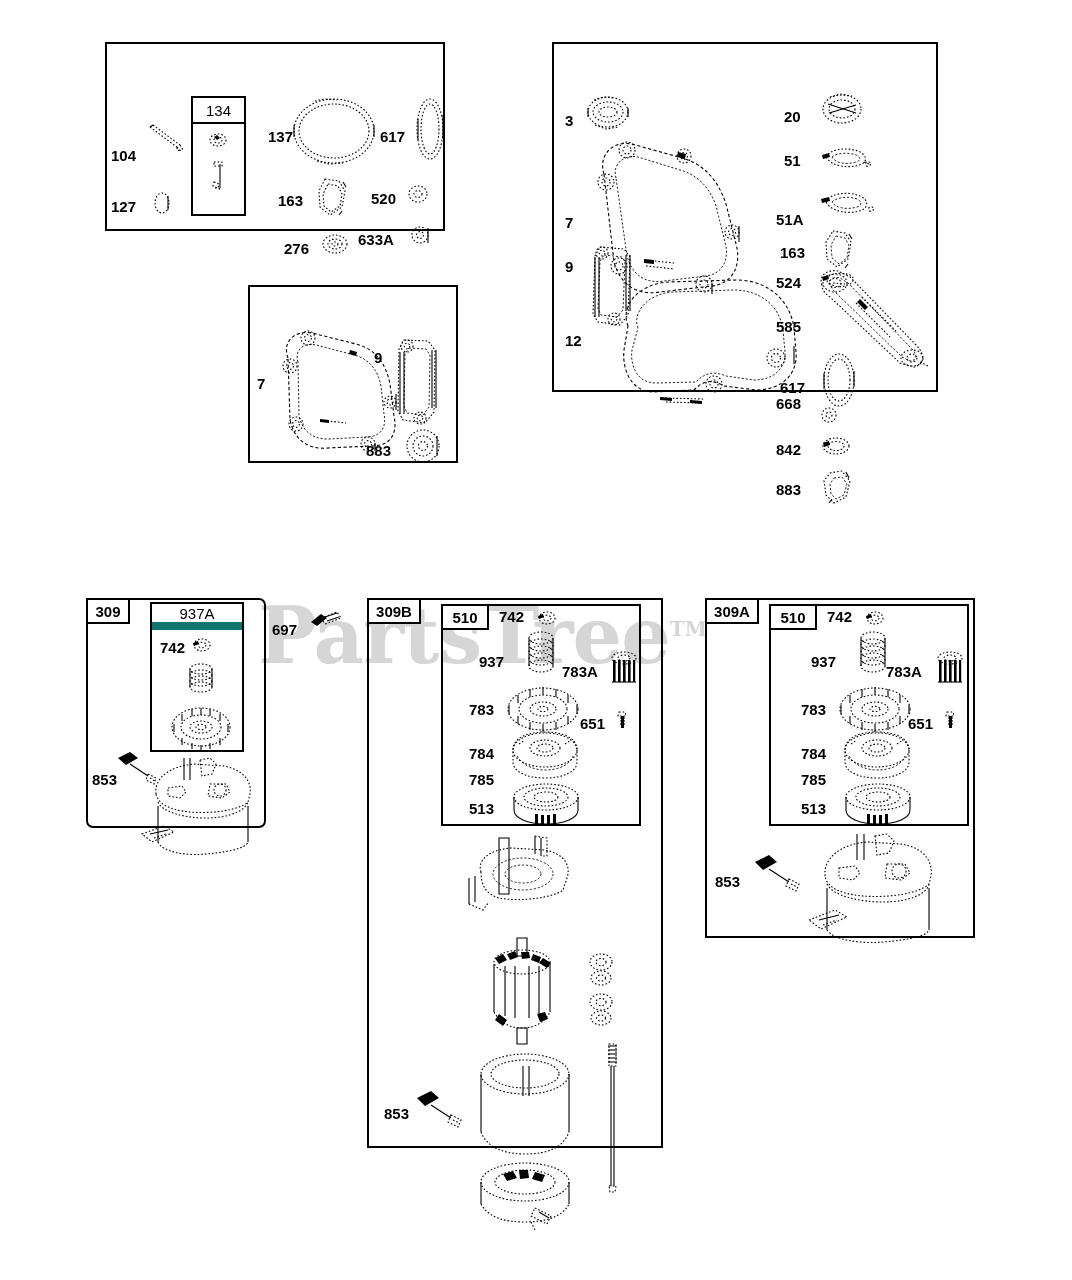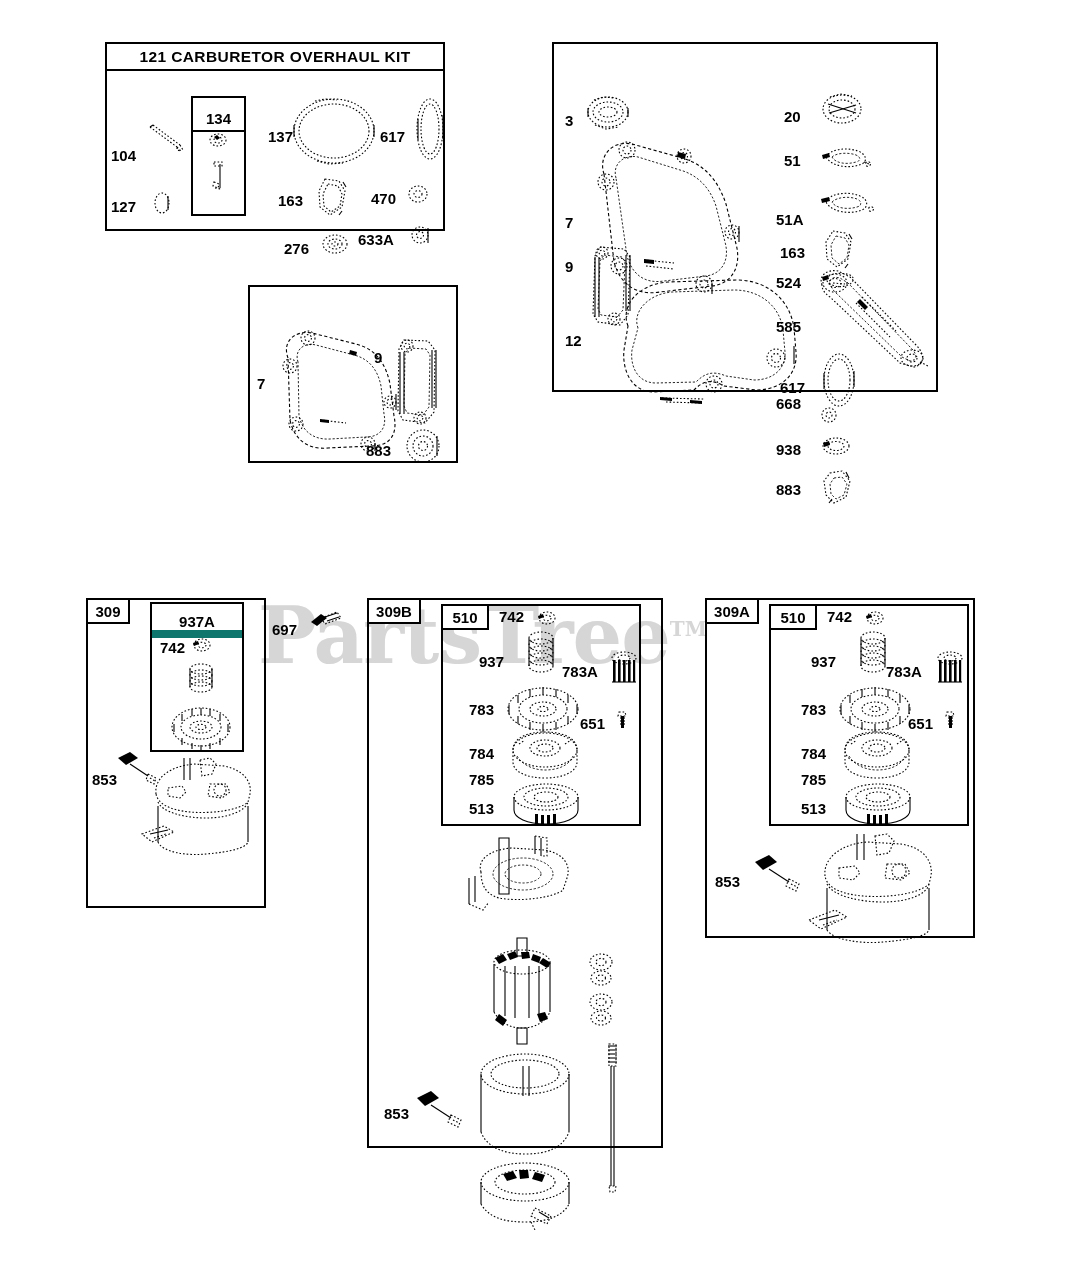--- a/index.html
+++ b/index.html
@@ -38,24 +38,24 @@
     border-bottom:2px solid #000;
     display:flex;align-items:center;justify-content:center;
     font-size:15.5px;font-weight:bold;letter-spacing:0.4px;
     box-sizing:border-box;
   }
   .panel-body{position:absolute;left:0;right:0;bottom:0;top:27px;}
 
   
   .subbox{position:absolute;border:2px solid #000;box-sizing:border-box;}
   .subbox-head{
-    position:absolute;left:0;top:8px;right:0;height:26px;
+    position:absolute;left:0;top:0;right:0;height:26px;
     border-bottom:2px solid #000;
     display:flex;align-items:center;justify-content:center;
-    font-size:15px;font-weight:bold;
+    font-size:15px;font-weight:normal;
     box-sizing:border-box;
   }
   
   .tag{
     position:absolute;border:2px solid #000;box-sizing:border-box;
     display:flex;align-items:center;justify-content:center;
     font-size:15px;font-weight:bold;background:#fff;
     padding:0 4px; z-index:5;
   }
   
@@ -76,21 +76,20 @@
 </head>
 <body>
 
 <div class="sheet">
 
   <div class="watermark">
     <span>PartsTree</span><span class="tm">TM</span>
   </div>
 
   <div class="panel" style="left:105px;top:42px;width:340px;height:189px;">
-    <div class="panel-title">121 CARBURETOR OVERHAUL KIT</div>
     <div class="panel-body">
 
       <div class="subbox" style="left:84px;top:25px;width:55px;height:120px;">
         <div class="subbox-head">134</div>
         <div class="art" style="left:12px;top:32px;">
           <svg width="34" height="80" viewBox="0 0 34 80">
             <ellipse class="ln-dd" cx="13" cy="10" rx="8" ry="6"></ellipse>
             <ellipse class="ln-dd" cx="13" cy="10" rx="4" ry="3"></ellipse>
             <path class="fl" d="M9 7 l3 -2 l3 3 l-3 2 z"></path>
             <path class="ln-dd" d="M9 32 l8 0 l0 4 l-8 0 z"></path>
@@ -145,21 +144,21 @@
       <div class="num" style="left:171px;top:122px;">163</div>
       <div class="art" style="left:206px;top:104px;">
         <svg width="40" height="44" viewBox="0 0 40 44">
           <path class="ln-dd" d="M12 4 l14 2 l6 10 l-3 16 l-12 8 l-10 -8 l-1 -16 z"></path>
           <path class="ln-dd" d="M15 9 l10 2 l4 8 l-2 12 l-9 6 l-7 -6 l-1 -12 z"></path>
           <path class="ln" d="M30 7 L33 12"></path>
           <path class="ln" d="M29 36 L26 40"></path>
         </svg>
       </div>
 
-      <div class="num" style="left:264px;top:120px;">470</div>
+      <div class="num" style="left:264px;top:120px;">520</div>
       <div class="art" style="left:300px;top:112px;">
         <svg width="24" height="24" viewBox="0 0 24 24">
           <ellipse class="ln-dd" cx="11" cy="11" rx="9" ry="8"></ellipse>
           <ellipse class="ln-dd" cx="11" cy="11" rx="4" ry="3.4"></ellipse>
         </svg>
       </div>
 
       <div class="num" style="left:177px;top:170px;">276</div>
       <div class="art" style="left:214px;top:160px;">
         <svg width="30" height="26" viewBox="0 0 30 26">
@@ -348,21 +347,21 @@
       </div>
 
       <div class="num" style="left:222px;top:325px;">668</div>
       <div class="art" style="left:266px;top:335px;">
         <svg width="20" height="20" viewBox="0 0 20 20">
           <circle class="ln-dd" cx="9" cy="9" r="7"></circle>
           <circle class="ln-dd" cx="9" cy="9" r="3"></circle>
         </svg>
       </div>
 
-      <div class="num" style="left:222px;top:371px;">938</div>
+      <div class="num" style="left:222px;top:371px;">842</div>
       <div class="art" style="left:266px;top:363px;">
         <svg width="34" height="24" viewBox="0 0 34 24">
           <ellipse class="ln-dd" cx="16" cy="12" rx="13" ry="8"></ellipse>
           <ellipse class="ln-dd" cx="16" cy="12" rx="8" ry="4.5"></ellipse>
           <path class="fl" d="M3 9 l6 -2 l1 4 l-6 2 z"></path>
         </svg>
       </div>
 
       <div class="num" style="left:222px;top:411px;">883</div>
       <div class="art" style="left:266px;top:396px;">
@@ -429,21 +428,21 @@
           <ellipse class="ln-dd" cx="18" cy="20" rx="16" ry="16"></ellipse>
           <ellipse class="ln-dd" cx="18" cy="20" rx="10" ry="10"></ellipse>
           <ellipse class="ln-dd" cx="18" cy="20" rx="4.5" ry="4.5"></ellipse>
           <path class="ln" d="M32 10 L32 30"></path>
         </svg>
       </div>
 
     </div>
   </div>
 
-  <div class="panel" style="left:86px;top:598px;width:180px;height:310px;">
+  <div class="panel" style="left:86px;top:598px;width:180px;height:230px;border-radius:7px;">
     <div class="tag" style="left:-2px;top:-2px;width:44px;height:26px;">309</div>
     <div class="panel-body" style="top:0;">
 
       <div class="subbox" style="left:62px;top:2px;width:94px;height:150px;">
         <div class="subbox-head" style="height:26px;border-bottom:8px solid #0f766e;">937A</div>
         <div class="num" style="left:8px;top:36px;">742</div>
         <div class="art" style="left:40px;top:32px;">
           <svg width="22" height="18" viewBox="0 0 22 18">
             <ellipse class="ln-dd" cx="10" cy="9" rx="8" ry="6"></ellipse>
             <ellipse class="ln-dd" cx="10" cy="9" rx="4" ry="2.8"></ellipse>

